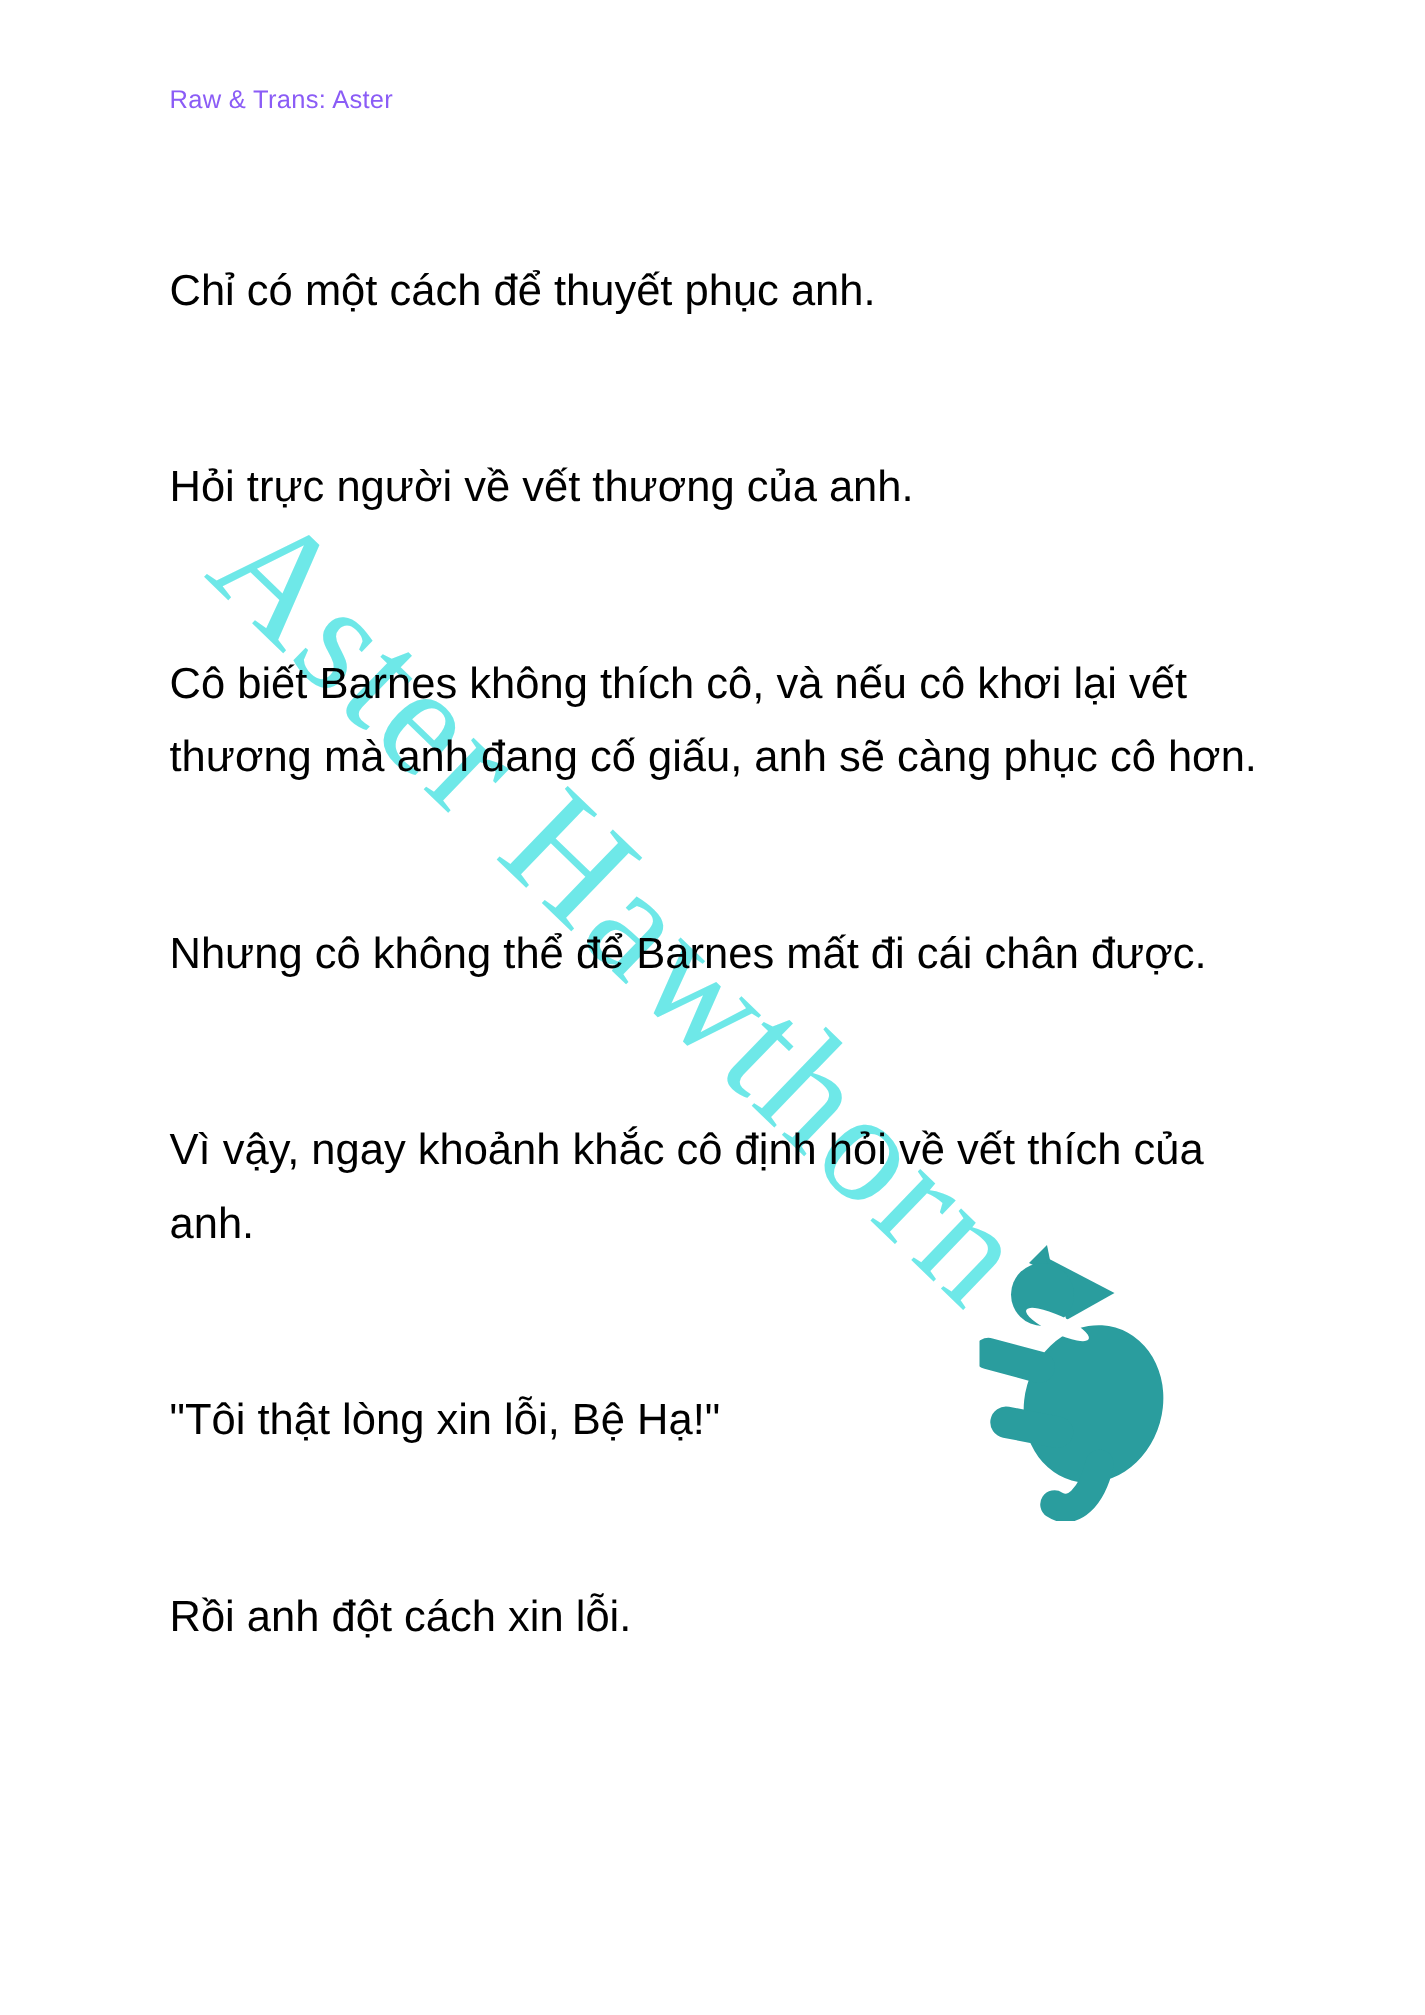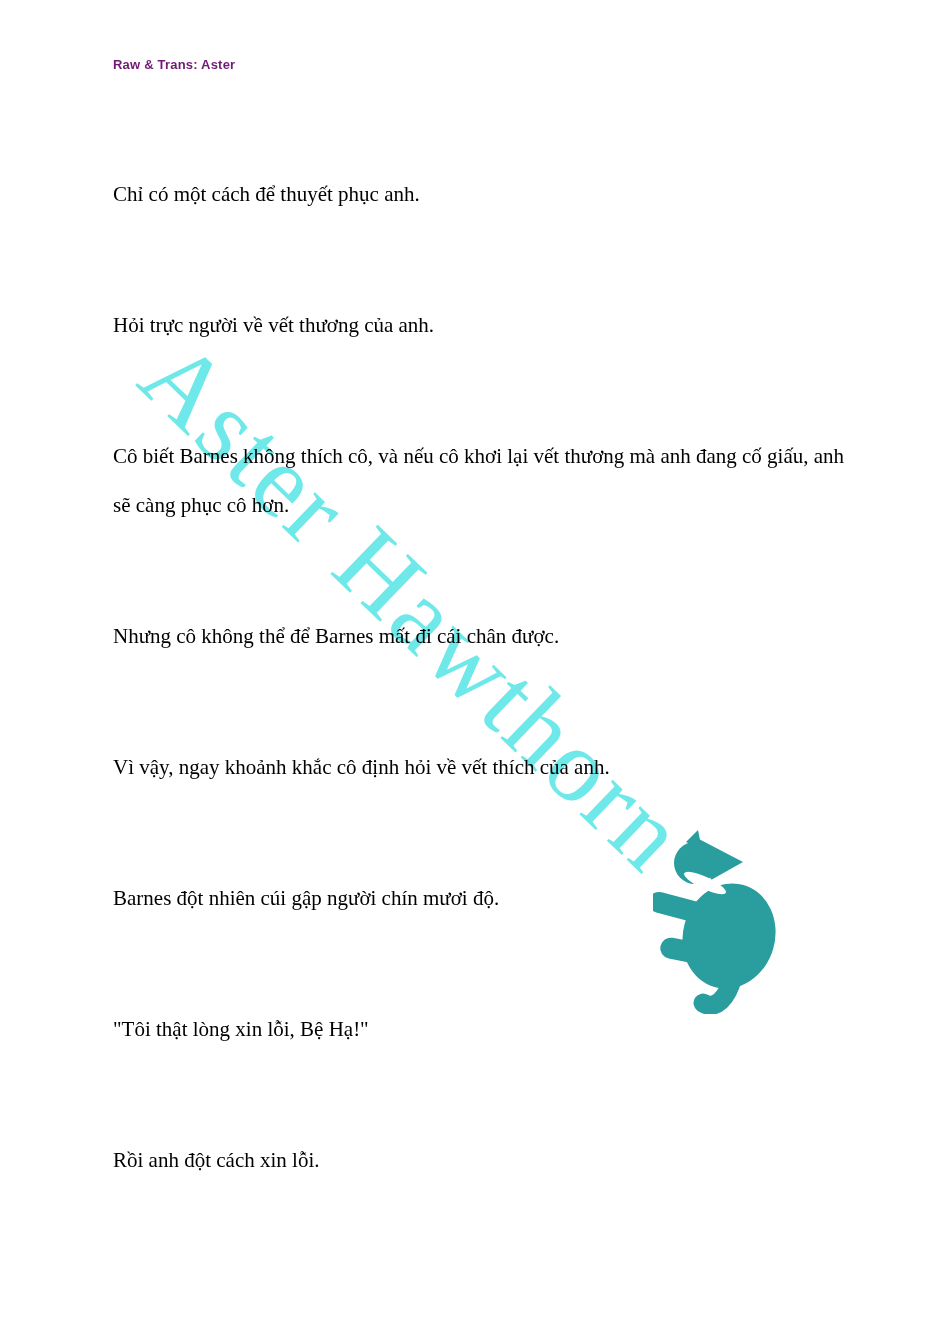--- a/index.html
+++ b/index.html
@@ -13,25 +13,24 @@
     height: 1343px;
     background: #ffffff;
     overflow: hidden;
     font-family: "Liberation Serif", serif;
   }
   .credit {
     position: absolute;
     left: 113px;
     top: 57px;
     font-family: "Liberation Sans", sans-serif;
-    font-size: 13px;
-    color: #701a75;
+    font-size: 17px;
+    color: #8b5cf6;
     letter-spacing: 0.2px;
     z-index: 3;
-    font-weight: bold;
   }
   .watermark {
     position: absolute;
     left: 195px;
     top: 322px;
     font-family: "Liberation Serif", serif;
     font-size: 104px;
     line-height: 1;
     letter-spacing: 3px;
     color: #6ee8e8;
@@ -43,22 +42,22 @@
   }
   .content {
     position: absolute;
     left: 113px;
     top: 170px;
     width: 740px;
     z-index: 2;
   }
   .content p {
     margin: 0 0 82px 0;
-    font-family: Liberation Serif, serif;
-    font-size: 21px;
+    font-family: Liberation Sans, sans-serif;
+    font-size: 29px;
     line-height: 49px;
     color: #000000;
   }
   .cat {
     position: absolute;
     left: 653px;
     top: 830px;
     z-index: 2;
   }
 </style>
@@ -91,18 +90,17 @@
 
     <ellipse cx="52" cy="53" rx="23" ry="6" transform="rotate(25 52 53)" fill="#ffffff"></ellipse>
   </svg>
 
   <div class="content">
     <p>Chỉ có một cách để thuyết phục anh.</p>
     <p>Hỏi trực người về vết thương của anh.</p>
     <p>Cô biết Barnes không thích cô, và nếu cô khơi lại vết thương mà anh đang cố giấu, anh sẽ càng phục cô hơn.</p>
     <p>Nhưng cô không thể để Barnes mất đi cái chân được.</p>
     <p>Vì vậy, ngay khoảnh khắc cô định hỏi về vết thích của anh.</p>
-    <p>Barnes đột nhiên cúi gập người chín mươi độ.</p>
     <p>"Tôi thật lòng xin lỗi, Bệ Hạ!"</p>
     <p>Rồi anh đột cách xin lỗi.</p>
   </div>
 
 </div>
 
 </body></html>

